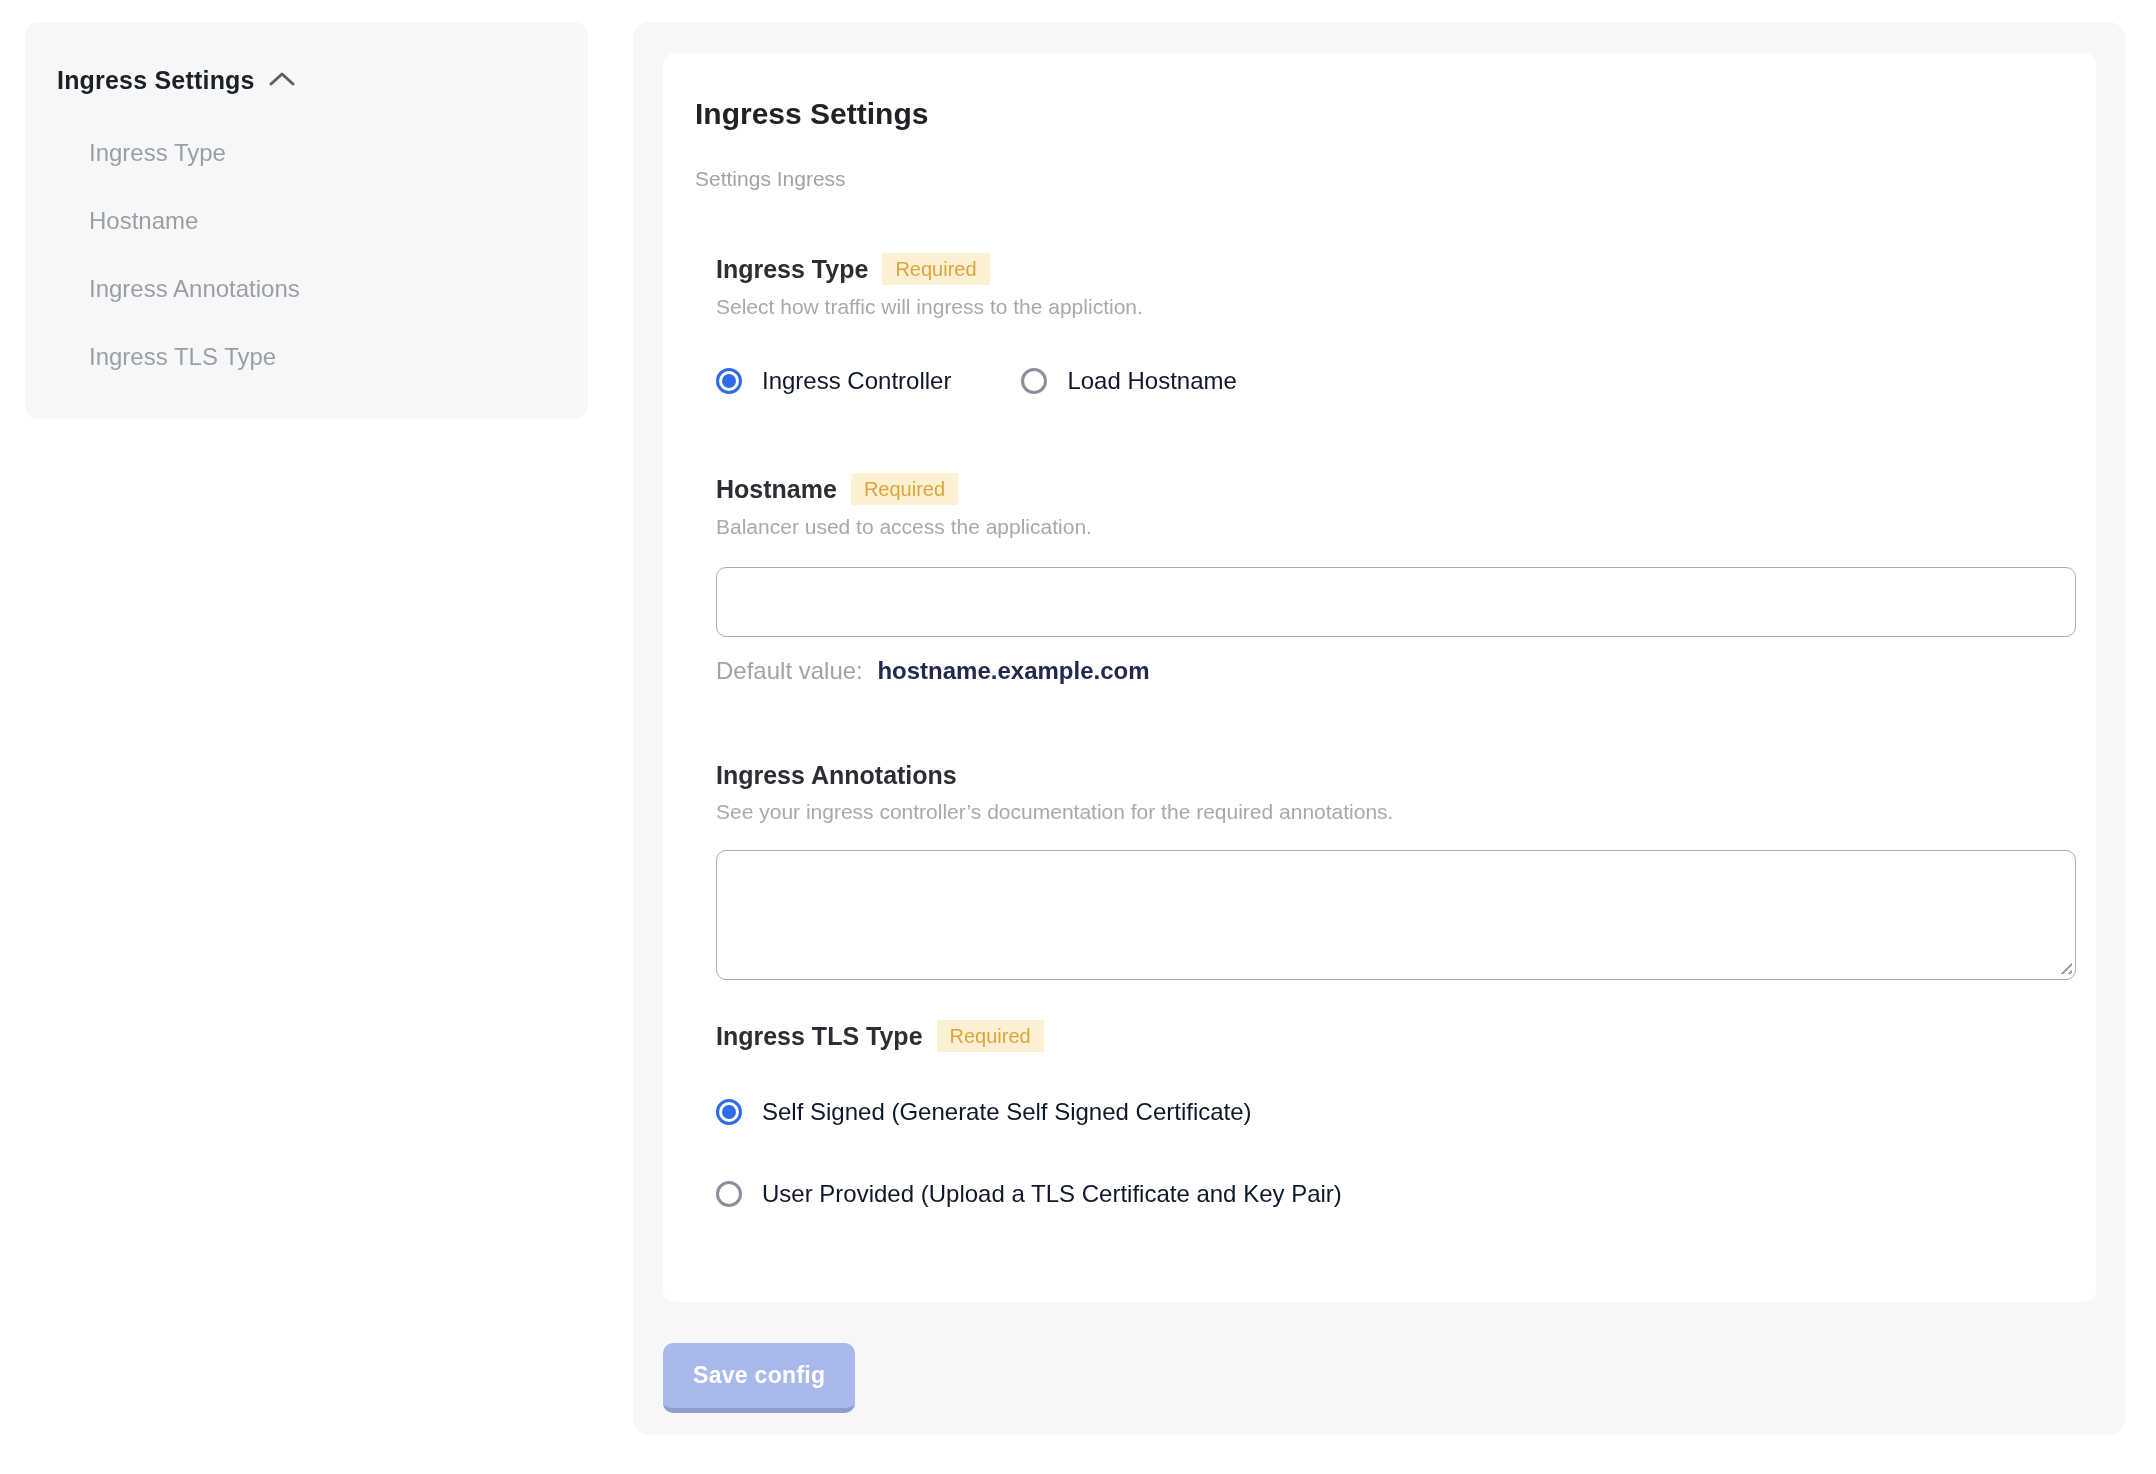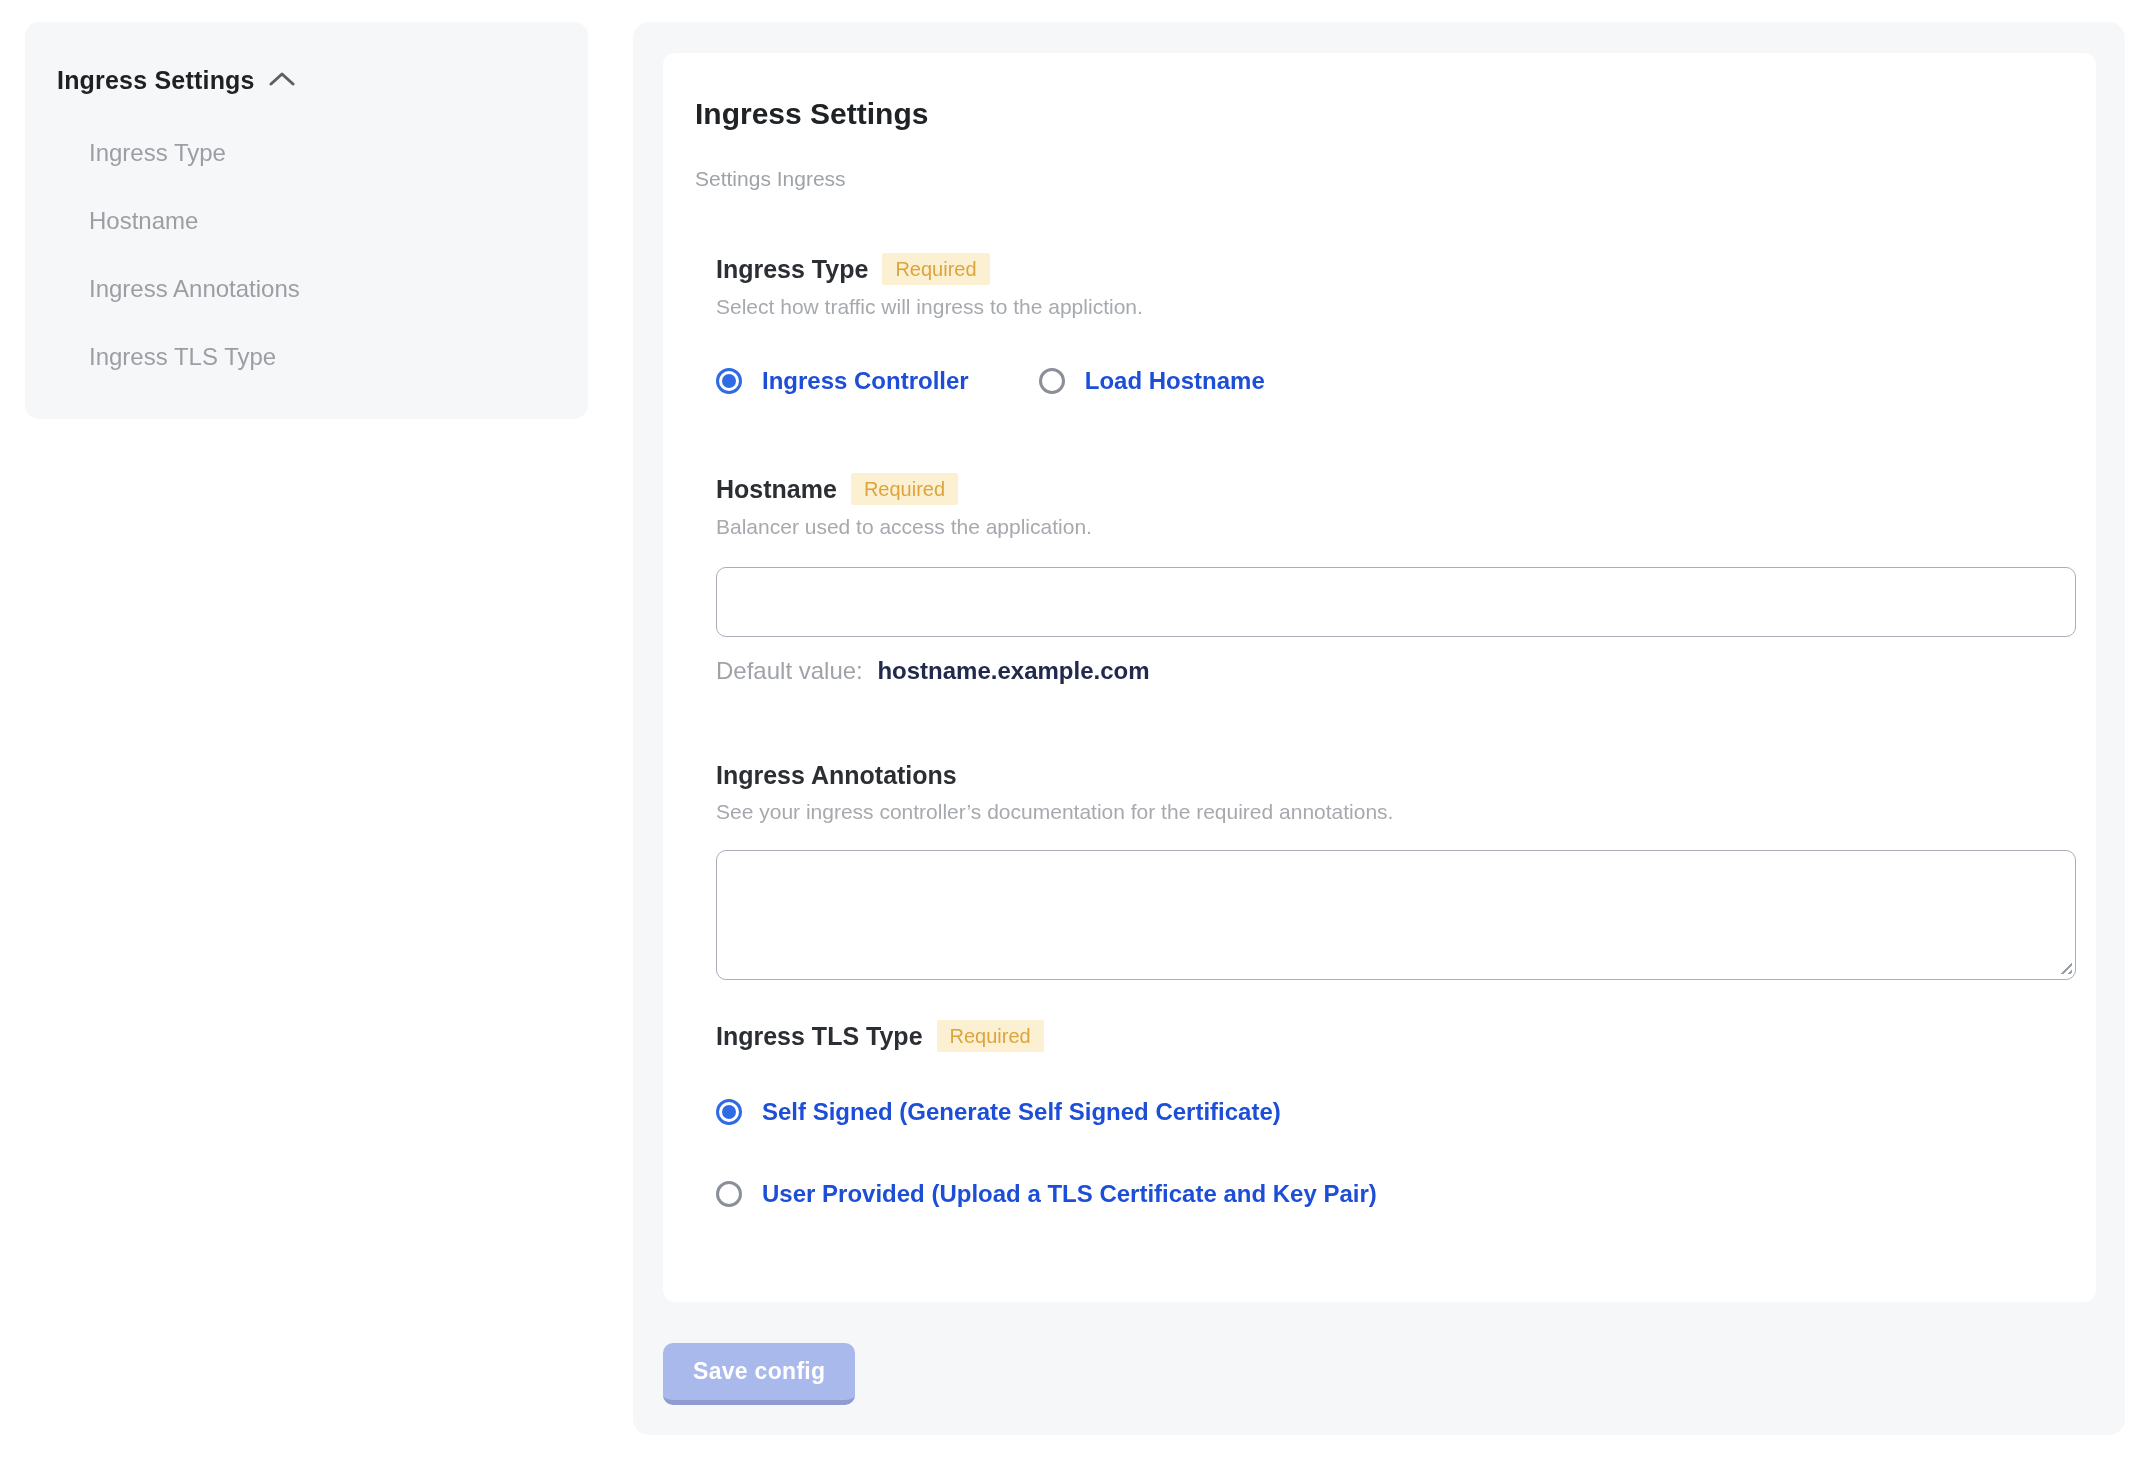--- a/index.html
+++ b/index.html
@@ -63,21 +63,21 @@
   .radio-option{display:flex;align-items:center;gap:20px;cursor:pointer;}
   .radio{
     width:26px;height:26px;border-radius:50%;
     border:3px solid #8a8f98;background:#fff;position:relative;flex:0 0 auto;
   }
   .radio.checked{border-color:var(--accent-blue);}
   .radio.checked::after{
     content:"";position:absolute;left:3px;top:3px;right:3px;bottom:3px;
     border-radius:50%;background:var(--accent-blue);
   }
-  .radio-label{font-size:24px;font-weight:700;color:#1d4ed8;text-align:right;}
+  .radio-label{font-size:24px;font-weight:400;color:#0f172a;text-align:right;}
 
   .section-hostname{margin-top:78px;}
   .text-input{
     display:block;width:100%;height:70px;margin-top:28px;
     border:1.5px solid #a9aeb8;border-radius:10px;background:#fff;
     font-size:22px;padding:0 18px;color:#26282c;outline:none;
     font-family:inherit;
   }
   .default-line{margin-top:20px;font-size:24px;}
   .default-prefix{color:#9fa3a8;}
@@ -95,21 +95,21 @@
     position:absolute;right:4px;bottom:6px;width:15px;height:15px;
     background:repeating-linear-gradient(135deg,transparent 0 3px,#9aa0a8 3px 5px);
     clip-path:polygon(100% 0,100% 100%,0 100%);
   }
 
   .section-tls{margin-top:40px;}
   .tls-options{display:flex;flex-direction:column;margin-top:46px;gap:54px;}
 
   .save-button{
     position:absolute;left:30px;top:1321px;
-    min-width:188px;height:62px;
+    min-width:188px;height:70px;
     background:var(--save-bg);
     border:none;border-bottom:5px solid var(--save-edge);
     border-radius:10px;
     color:#ffffff;font-size:23px;font-weight:700;
     font-family:inherit;letter-spacing:.3px;
     padding:0 30px;cursor:default;
   }
 </style>
 </head>
 <body>

